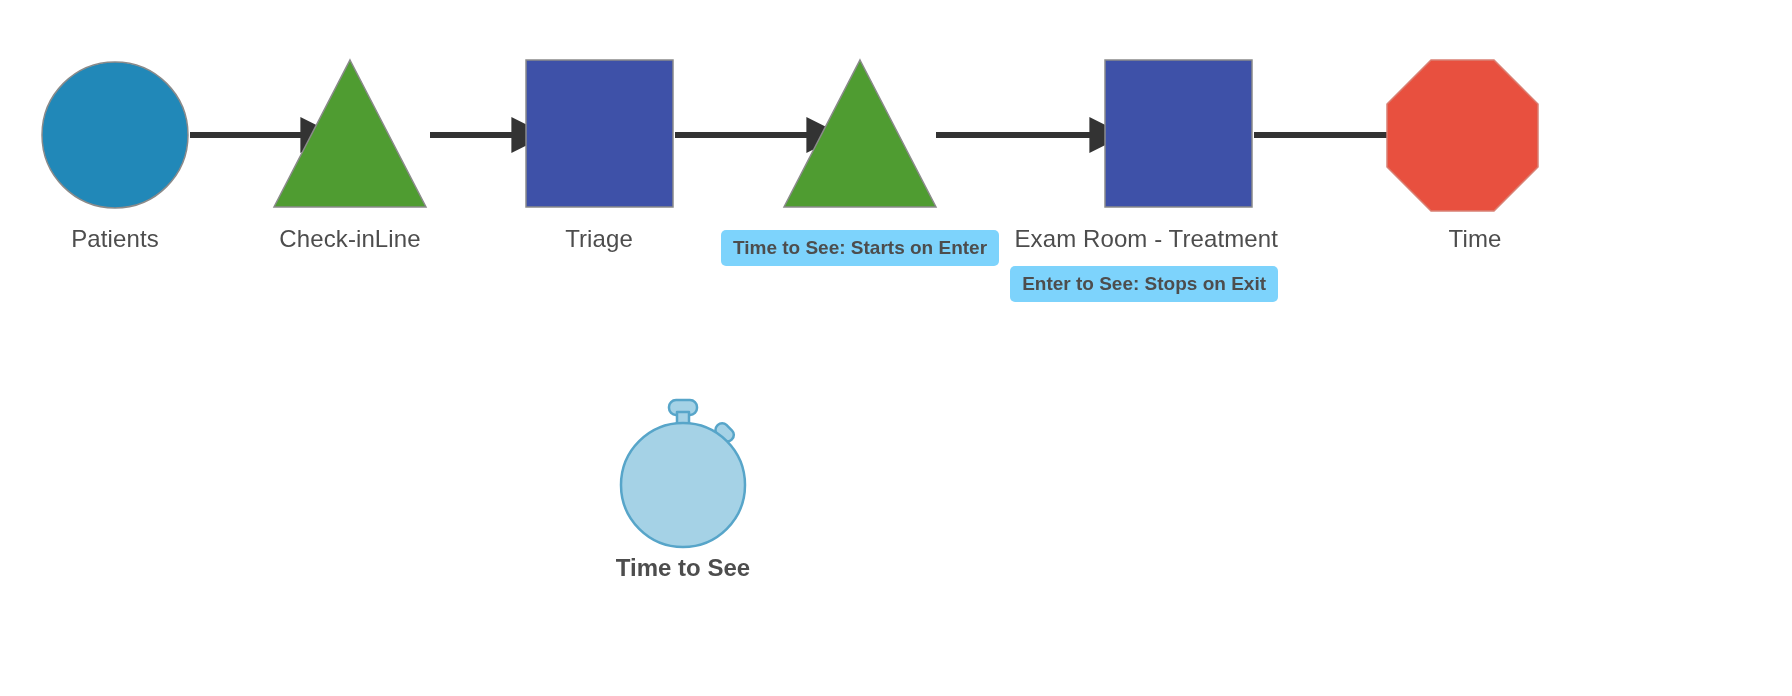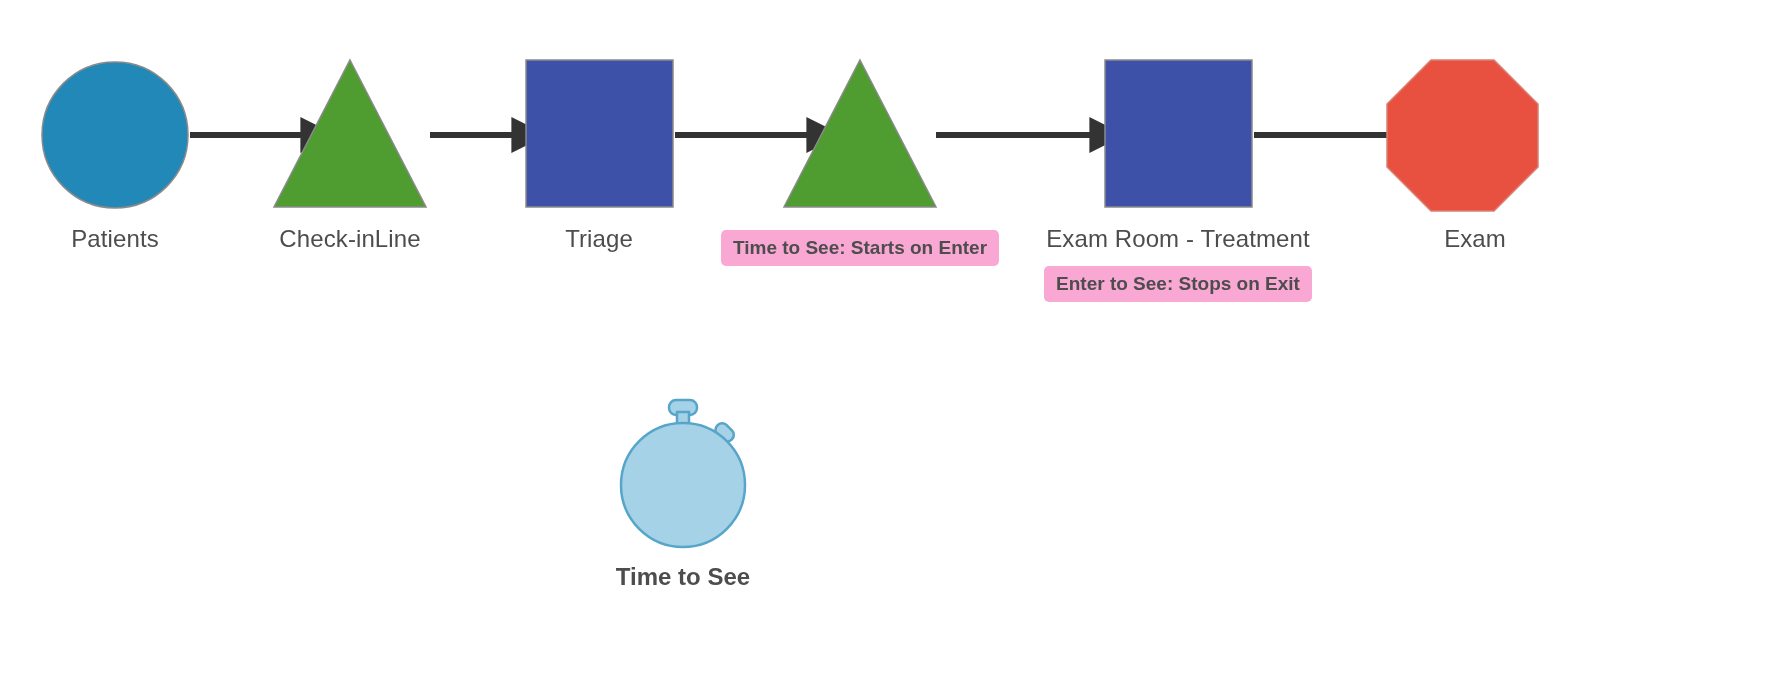--- a/index.html
+++ b/index.html
@@ -54,21 +54,21 @@
     margin-top: 12px;
     font-size: 24px;
     color: #4d4d4d;
     white-space: nowrap;
     letter-spacing: 0.1px;
     line-height: 1;
   }
 
   .node-badge {
     margin-top: 15px;
-    background: #f9a8d4;
+    background: #7dd3fc;
     color: #4d4d4d;
     font-size: 19px;
     font-weight: bold;
     padding: 8px 12px 9px 12px;
     border-radius: 5px;
     white-space: nowrap;
     line-height: 1;
   }
 
   
@@ -84,21 +84,21 @@
 
   .timer-shape {
     width: 160px;
     height: 160px;
     display: flex;
     align-items: center;
     justify-content: center;
   }
 
   .timer-label {
-    margin-top: 13px;
+    margin-top: 4px;
     font-size: 24px;
     font-weight: bold;
     color: #4d4d4d;
     white-space: nowrap;
     line-height: 1;
   }
 
   .connector-layer {
     position: absolute;
     left: 0;
@@ -159,37 +159,37 @@
 
     <div class="node" style="left:760px;">
       <div class="shape-box">
         <svg width="200" height="160" viewBox="0 0 200 160" xmlns="http://www.w3.org/2000/svg">
           <polygon points="100,5 176,152 24,152" fill="#4f9c31" stroke="#8a8a8a" stroke-width="1.5"></polygon>
         </svg>
       </div>
       <div class="node-badge">Time to See: Starts on Enter</div>
     </div>
 
-    <div class="node" style="left:1078px;">
+    <div class="node" style="left:1078px;align-items:flex-end;">
       <div class="shape-box">
         <svg width="200" height="160" viewBox="0 0 200 160" xmlns="http://www.w3.org/2000/svg">
           <rect x="27" y="5" width="147" height="147" fill="#3e51a8" stroke="#8a8a8a" stroke-width="1.5"></rect>
         </svg>
       </div>
       <div class="node-label">Exam Room - Treatment</div>
       <div class="node-badge">Enter to See: Stops on Exit</div>
     </div>
 
     <div class="node" style="left:1375px;">
       <div class="shape-box">
         <svg width="200" height="160" viewBox="0 0 200 160" xmlns="http://www.w3.org/2000/svg">
           <polygon points="56,5 119,5 163,49 163,112 119,156 56,156 12,112 12,49" fill="#e8503f" stroke="#d98074" stroke-width="1.5"></polygon>
         </svg>
       </div>
-      <div class="node-label">Exam</div>
+      <div class="node-label">Time</div>
     </div>
 
   </div>
 
   <div class="timer-group">
     <div class="timer-shape">
       <svg width="160" height="160" viewBox="0 0 160 160" xmlns="http://www.w3.org/2000/svg">
         <g fill="#a5d2e6" stroke="#57a5c9" stroke-width="2.5" stroke-linejoin="round">
 
           <rect x="66" y="8" width="28" height="15" rx="7" ry="7"></rect>

